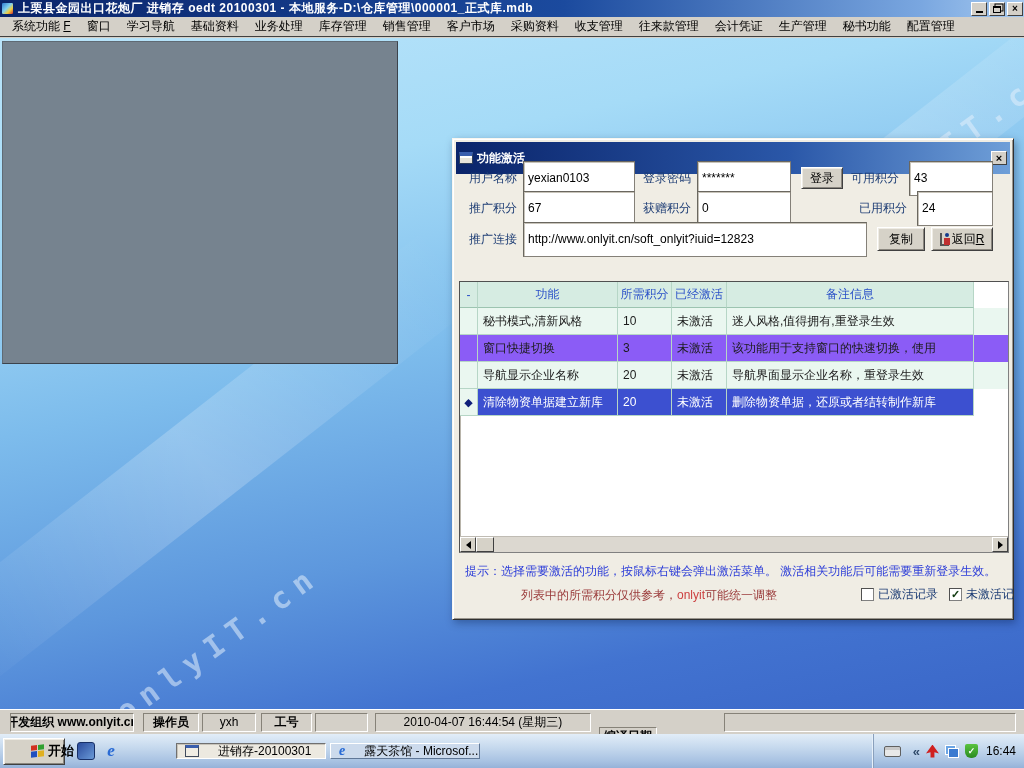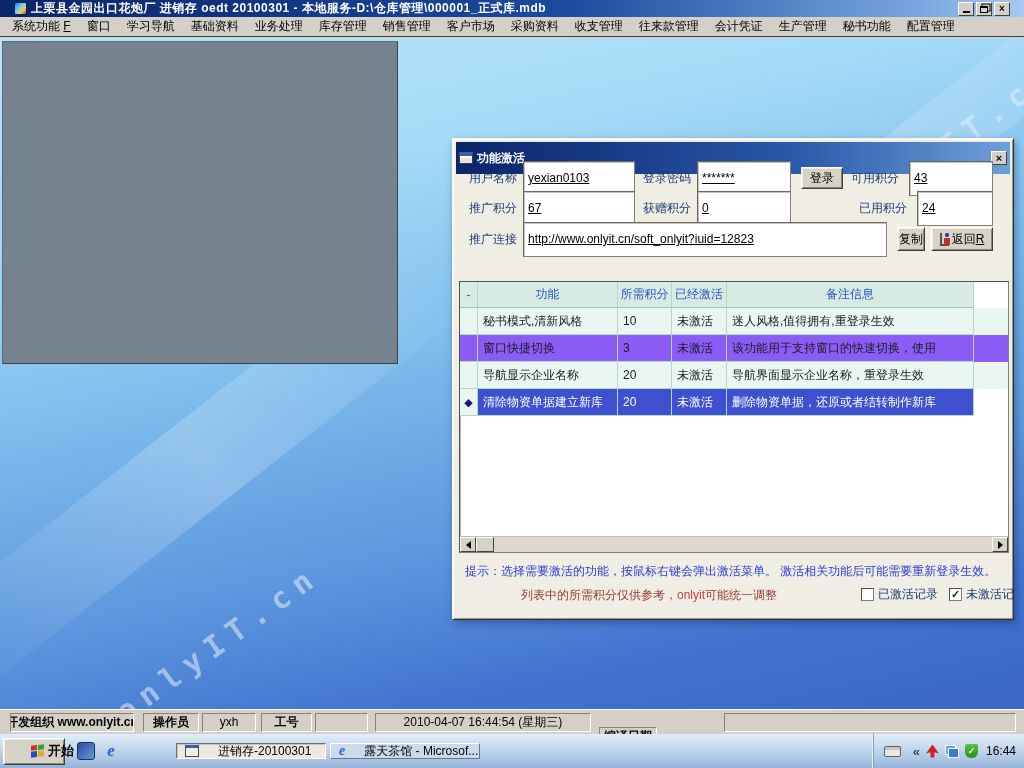--- a/index.html
+++ b/index.html
@@ -3,21 +3,21 @@
 <meta charset="utf-8">
 <style>
   * { margin:0; padding:0; box-sizing:border-box; }
   html,body { width:1024px; height:768px; overflow:hidden; }
   body { font-family:"Liberation Sans",sans-serif; font-size:12px; }
   #screen { position:relative; width:1024px; height:768px; background:#d4d0c8; overflow:hidden; }
 
   
   .titlebar { position:absolute; left:0; top:0; width:1024px; height:17px;
     background:linear-gradient(to right,#0a246a 0%,#1b4a9e 55%,#7aa7e0 90%,#a6caf0 100%);
-    color:#fff; font-weight:bold; display:flex; align-items:center; padding:0 14px; }
+    color:#fff; font-weight:bold; display:flex; align-items:center; padding:0 1px; }
   .titlebar .ttext { margin-left:4px; white-space:nowrap; letter-spacing:.5px; }
   .app-icon { width:13px; height:13px; background:linear-gradient(135deg,#2f7bd0 0%,#7fd0f0 45%,#f0d040 70%,#d03030 100%); border:1px solid #0a246a; border-radius:2px; flex:0 0 auto; }
   .win-controls { margin-left:auto; display:flex; gap:2px; }
   .winbtn { width:16px; height:14px; background:#d4d0c8; border:1px solid; border-color:#fff #404040 #404040 #fff; display:flex; align-items:center; justify-content:center; font-size:10px; font-weight:bold; color:#000; line-height:1; }
   .ico-min { width:7px; height:2px; background:#000; margin-top:7px; }
   .ico-restore { width:8px; height:7px; border:1px solid #000; border-top-width:2px; background:#d4d0c8; box-shadow:2px -2px 0 -0.5px #d4d0c8, 2px -2px 0 0.5px #000; margin-top:2px; }
 
   .menubar { position:absolute; left:0; top:17px; width:1024px; height:20px; background:#d4d0c8; display:flex; align-items:center; padding-left:4px; border-bottom:1px solid #404040; }
   .menu-item { padding:1px 8px; white-space:nowrap; color:#000; }
   .menu-item .accel { text-decoration:underline; }
@@ -34,21 +34,21 @@
     border:1px solid; border-color:#f8f6f0 #303030 #303030 #f8f6f0;
     box-shadow:inset 1px 1px 0 #fff, inset -1px -1px 0 #9a968e, 2px 3px 8px rgba(0,20,60,.35); overflow:hidden; }
   .dlg-titlebar { position:absolute; left:3px; top:3px; right:3px; height:19px;
     background:linear-gradient(to right,#0a246a,#2a57a8 60%,#6f9fd8); color:#fff; font-weight:bold;
     display:flex; align-items:center; padding:16px 3px; }
   .dlg-icon { width:14px; height:12px; background:#e8e4da; border:1px solid #30405c; border-top:4px solid #3a5fae; box-shadow:inset 0 2px 0 #fff; margin-right:4px; flex:0 0 auto; }
   .dlg-close { margin-left:auto; width:16px; height:14px; background:#d4d0c8; border:1px solid; border-color:#fff #404040 #404040 #fff; color:#000; font-size:11px; font-weight:bold; display:flex; align-items:center; justify-content:center; line-height:1; }
 
   .frow { position:absolute; left:16px; right:20px; display:flex; align-items:center; height:22px; }
   .flabel { color:#1c3c74; white-space:nowrap; flex:0 0 auto; }
-  .field { height:35px; background:#fff; border:1px solid #848078; border-top-color:#6a675f; border-left-color:#6a675f; box-shadow:inset 1px 1px 0 #c8c4ba; color:#000; display:flex; align-items:center; padding:0 4px; white-space:nowrap; overflow:hidden;text-decoration:underline; }
+  .field { height:35px; background:#fff; border:1px solid #848078; border-top-color:#6a675f; border-left-color:#6a675f; box-shadow:inset 1px 1px 0 #c8c4ba; color:#000; display:flex; align-items:center; padding:0 4px; white-space:nowrap; overflow:hidden; }
   .btn3d { background:#d6d2c8; border:1px solid; border-color:#fff #404040 #404040 #fff; box-shadow:inset 1px 1px 0 #efece4, inset -1px -1px 0 #8a867e; color:#000; display:flex; align-items:center; justify-content:center; white-space:nowrap; }
   .btn3d .accel { text-decoration:underline; }
   .exit-icon { position:relative; width:9px; height:13px; margin-right:3px; border-left:2px solid #555; border-bottom:2px solid #555; flex:0 0 auto; }
   .exit-icon::before { content:""; position:absolute; left:3px; top:0; width:4px; height:4px; border-radius:50%; background:#123a8c; }
   .exit-icon::after { content:""; position:absolute; left:2px; top:5px; width:6px; height:7px; background:#c03030; }
 
   .tabstrip { position:absolute; left:8px; top:120px; display:flex; align-items:flex-end; height:22px; }
   .tab { padding:2px 10px 3px; border:1px solid; border-color:#fff #505050 transparent #fff; background:#ece8de; color:#000; white-space:nowrap; }
   .tab.active { background:#f2efe6; position:relative; z-index:2; padding-bottom:5px; font-weight:normal; }
   .tab.inactive { height:19px; margin-left:2px; background:#e2ded2; }
@@ -188,21 +188,21 @@
         <div class="field" style="width:94px;">0</div>
         <span style="width:68px;"></span>
         <span class="flabel" style="width:58px;">已用积分</span>
         <div class="field" style="flex:1;">24</div>
       </div>
 
       <div class="frow" style="top:88px; height:24px;">
         <span class="flabel" style="width:54px;">推广连接</span>
         <div class="field" style="flex:1;">http://www.onlyit.cn/soft_onlyit?iuid=12823</div>
         <span style="width:10px;"></span>
-        <div class="btn3d" style="width:28px; height:24px;">复制</div>
+        <div class="btn3d" style="width:48px; height:24px;">复制</div>
         <span style="width:6px;"></span>
         <div class="btn3d" style="width:62px; height:24px;">
           <div class="exit-icon"></div>
           <span>返回</span>
             <span class="accel">R</span>
         </div>
       </div>
 
 
       <div class="grid-frame">

